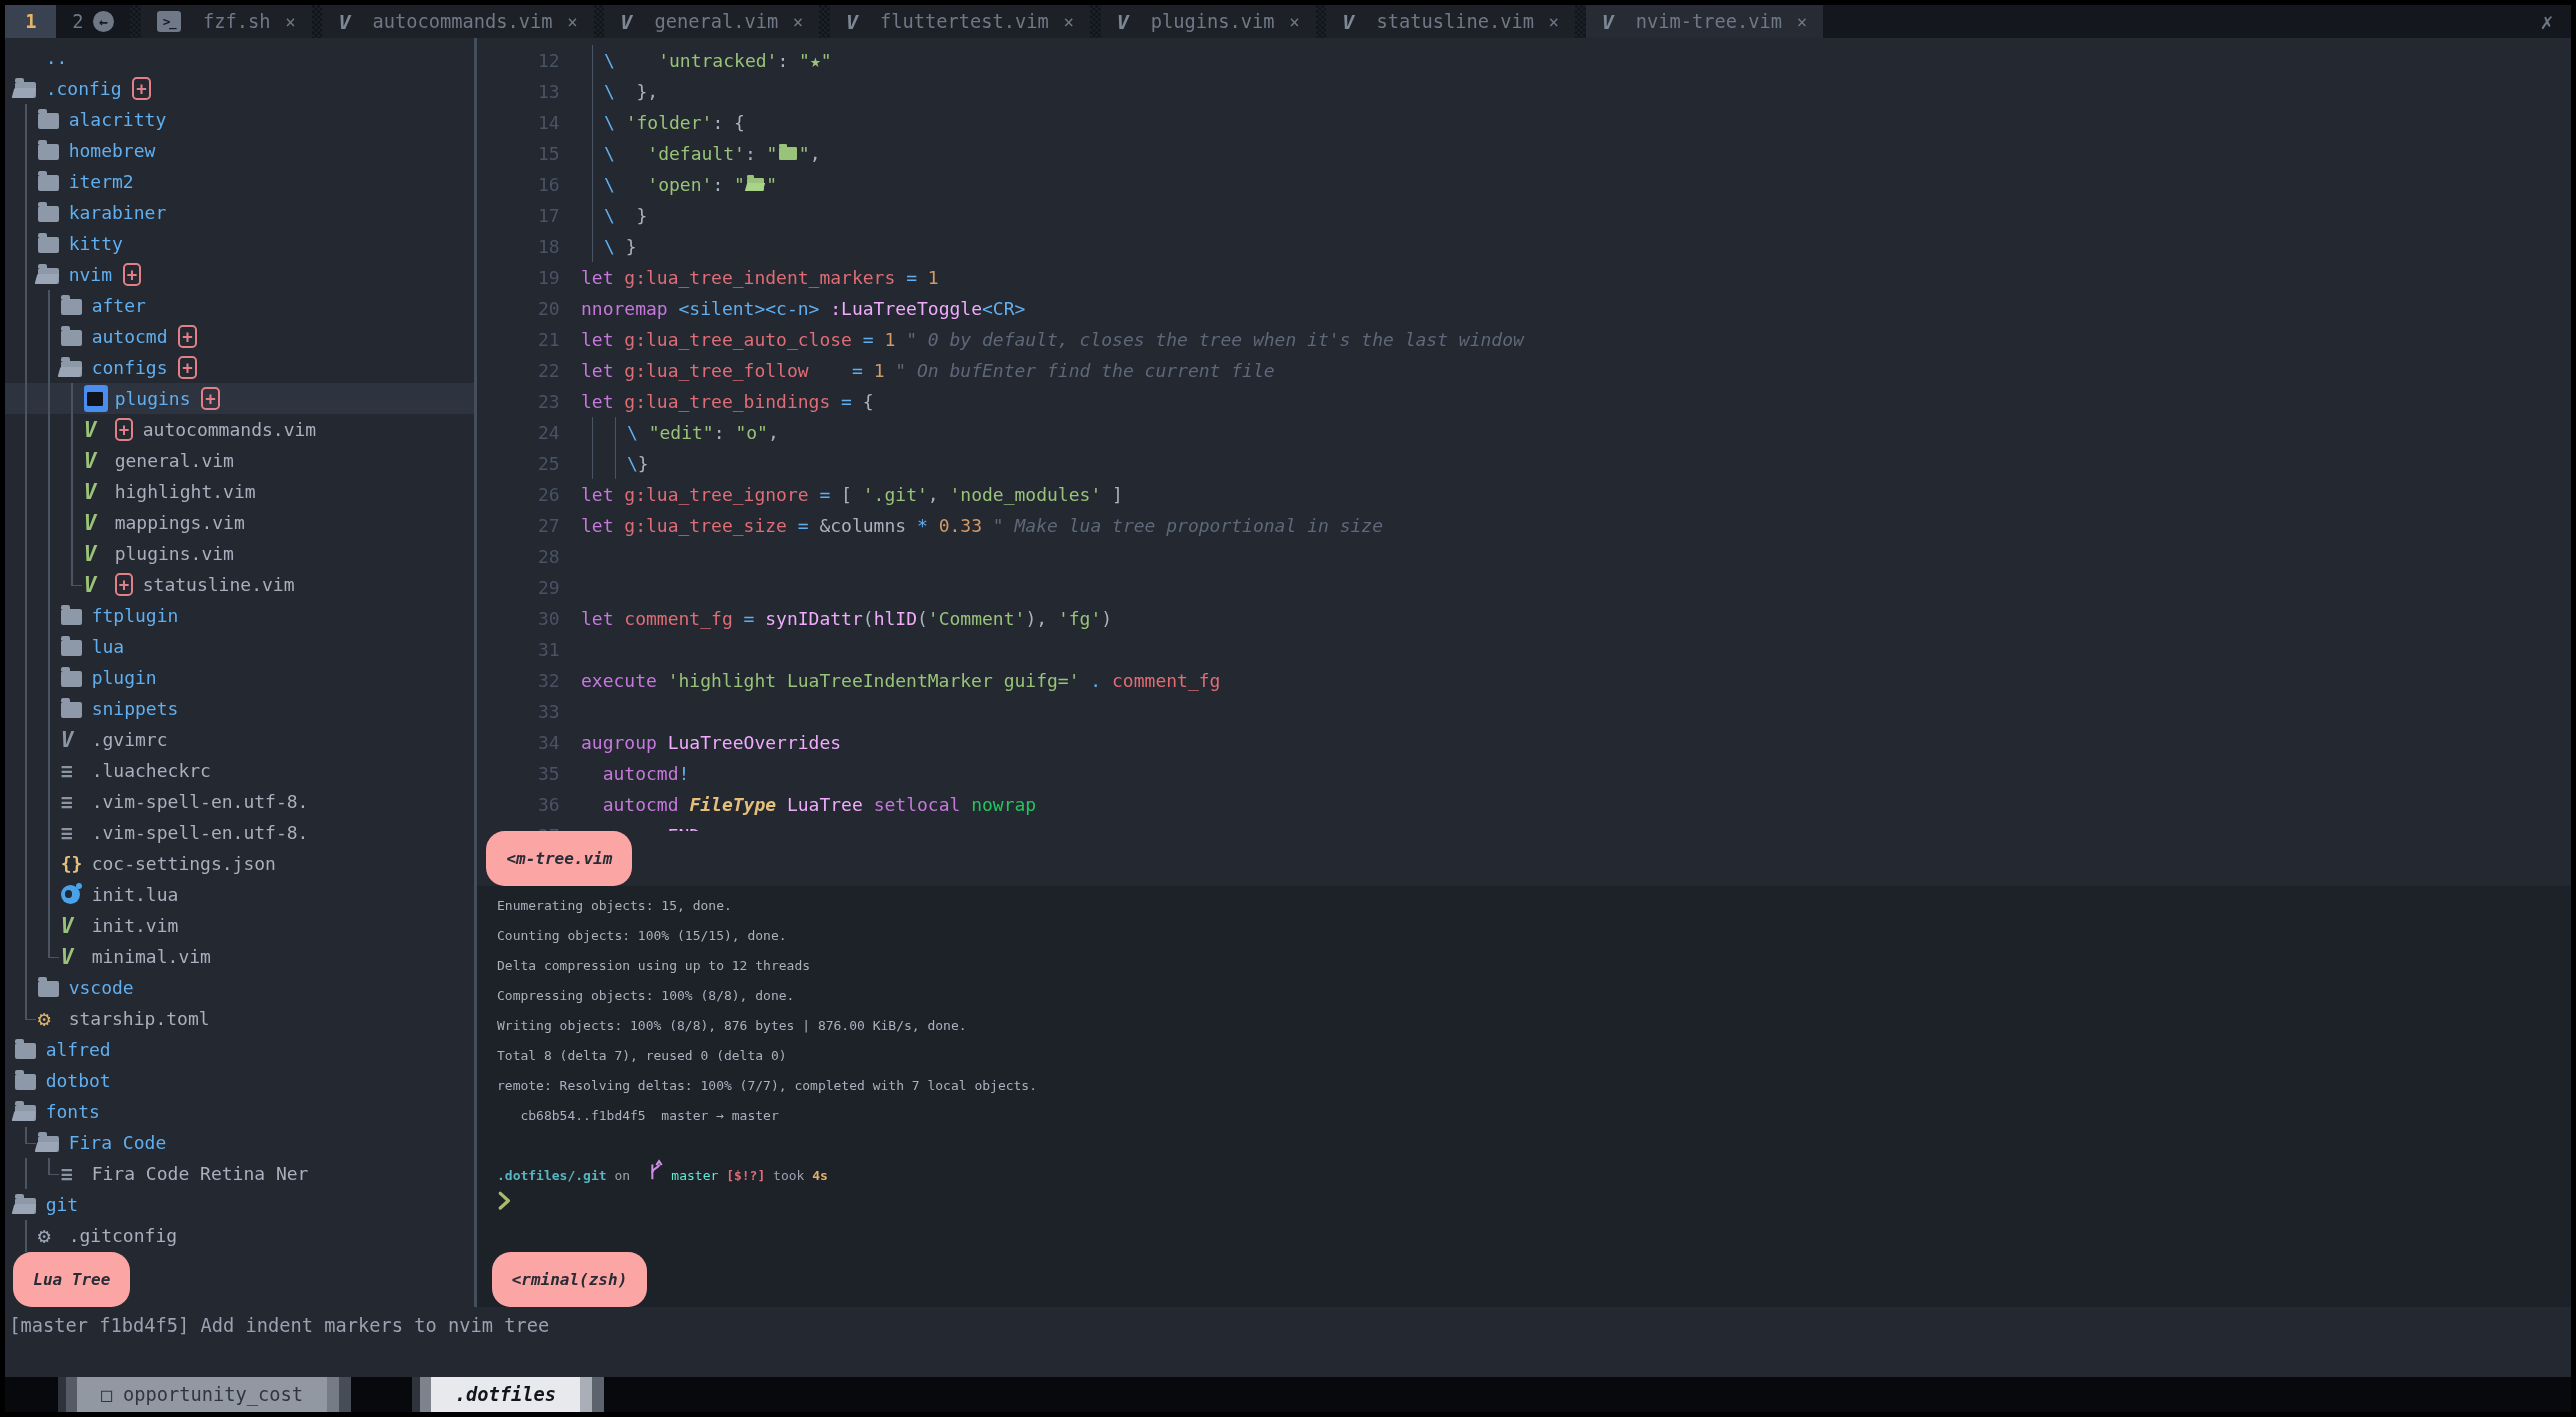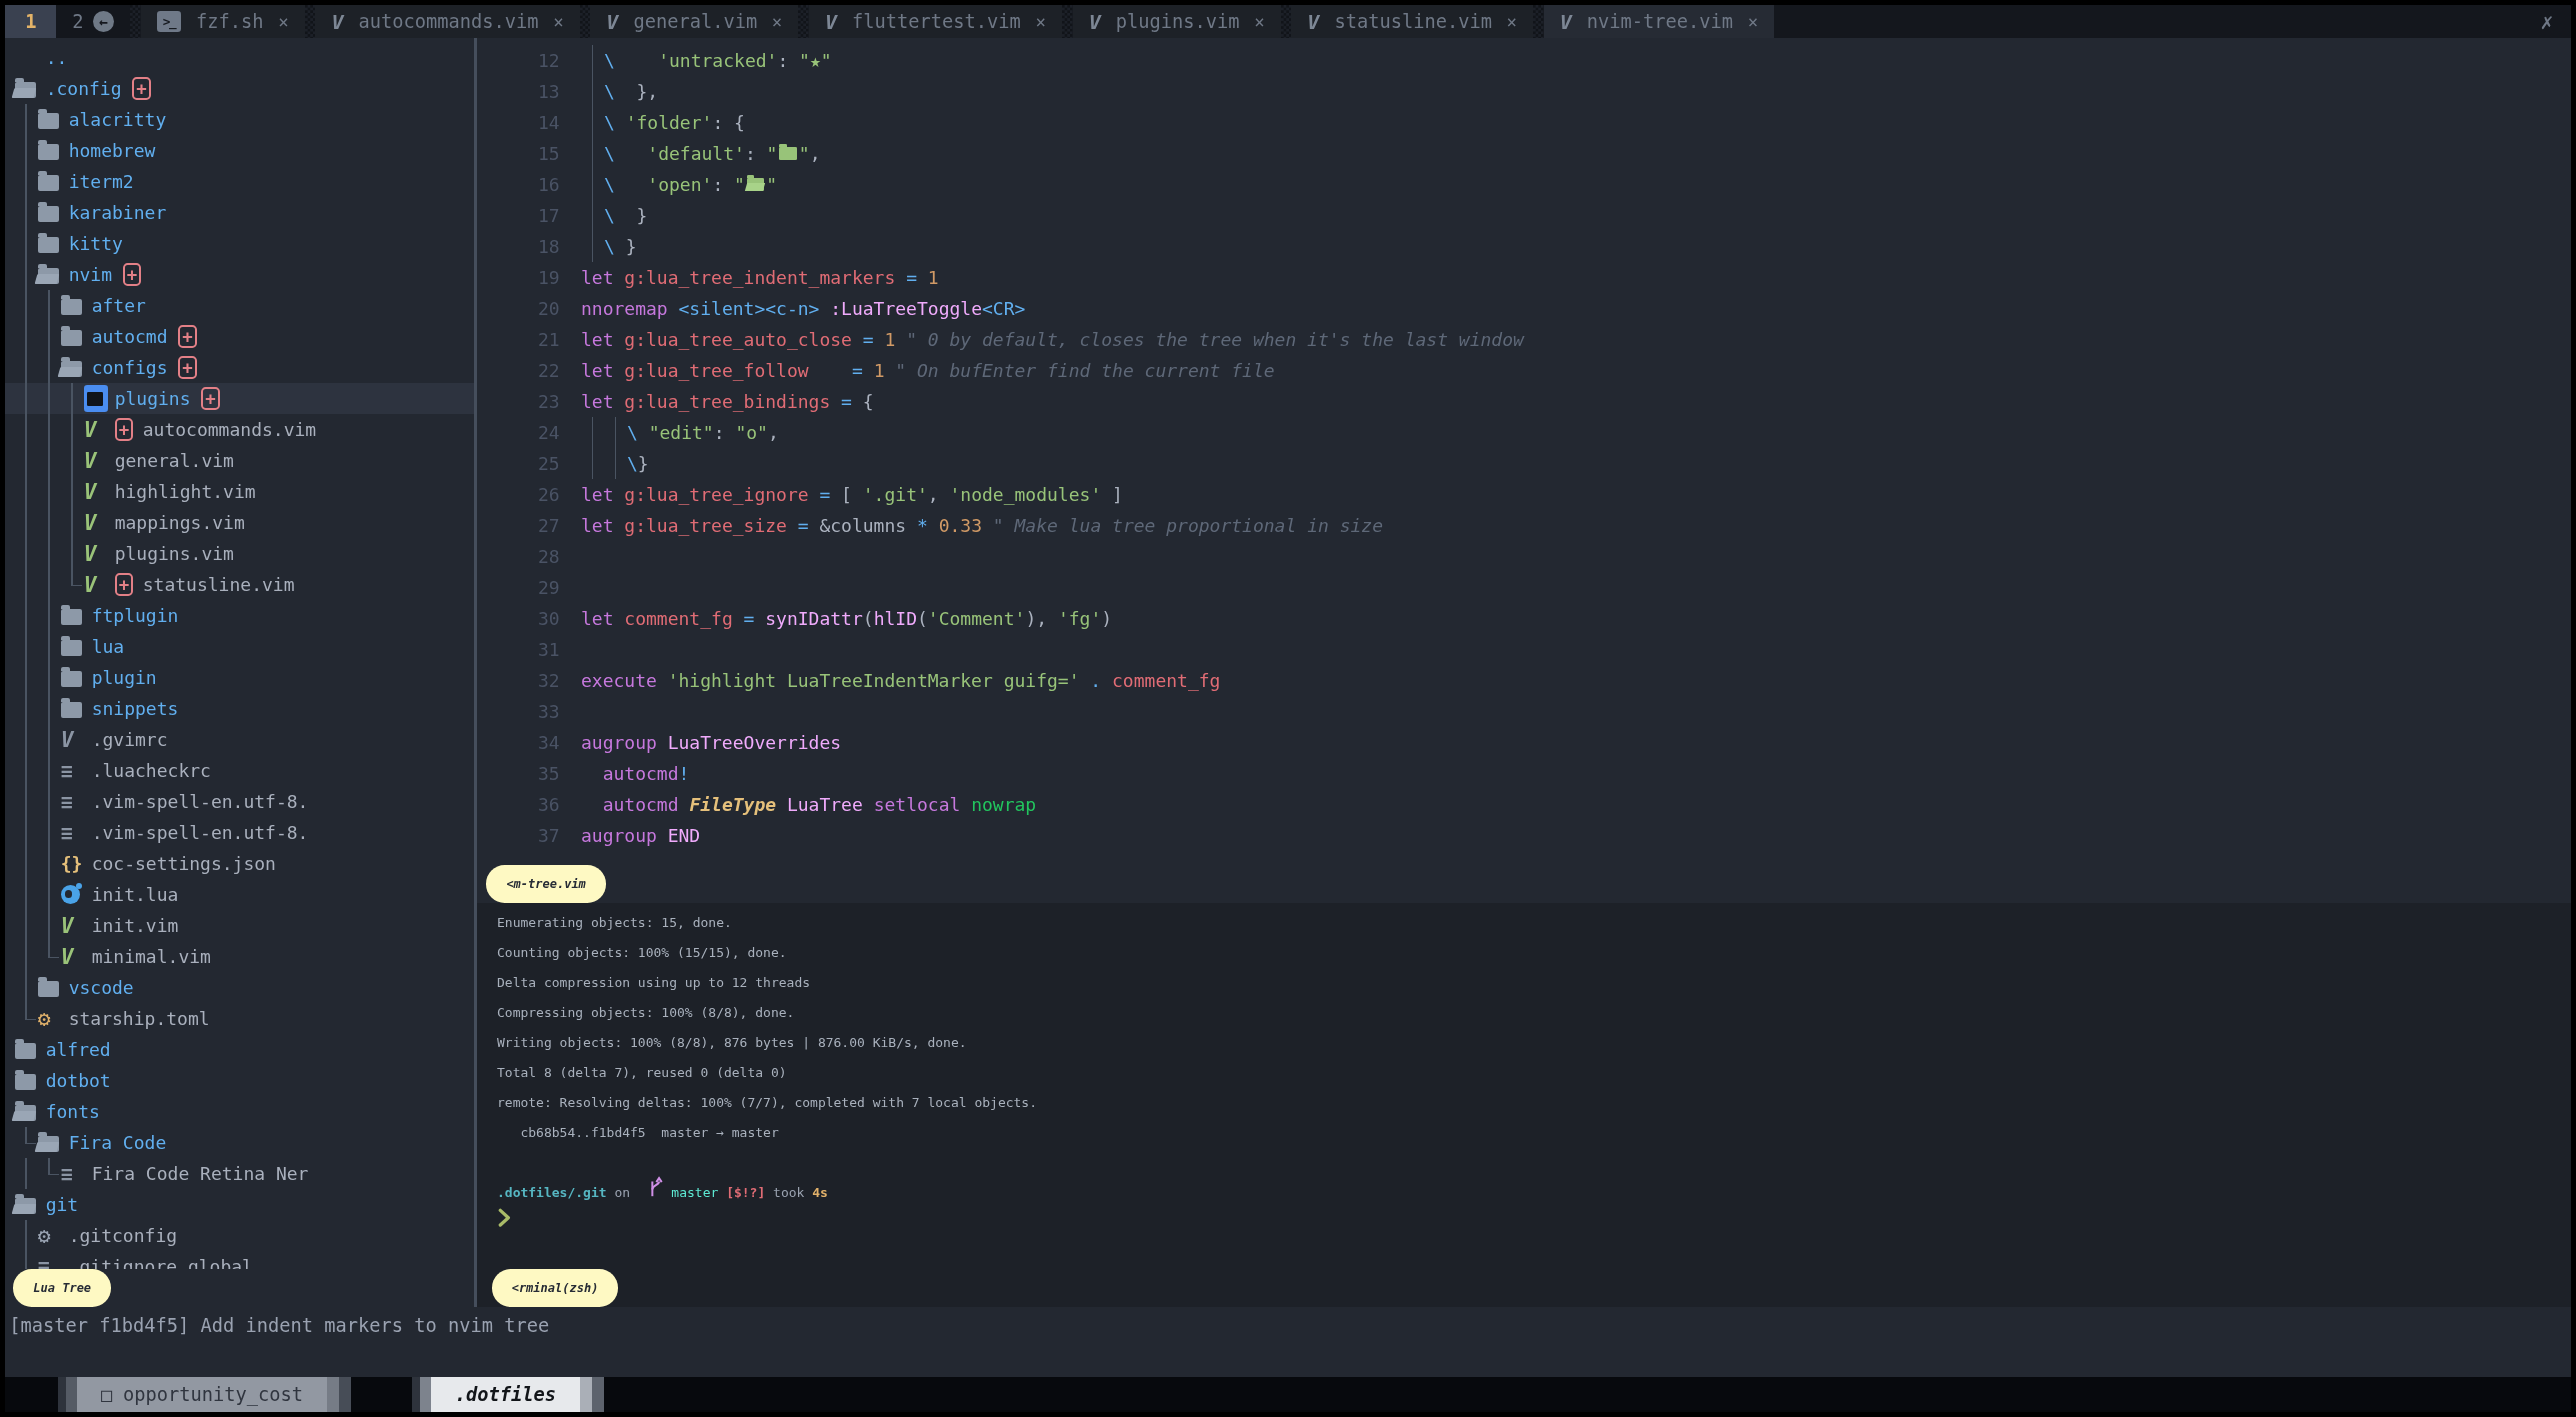--- a/index.html
+++ b/index.html
@@ -9,21 +9,21 @@
 
   
   .tabbar{display:flex;align-items:stretch;background:#14171d;height:33px;flex:0 0 33px;font-size:18.7px;color:#6f7886}
   .tabnum{width:51px;background:#3a4150;color:#e3b368;display:flex;align-items:center;justify-content:center;font-weight:bold}
   .tabnum2{display:flex;align-items:center;gap:9.4px;padding:0 16px}
   .circ{width:21.4px;height:21.4px;border-radius:50%;background:#6f7986;color:#14171d;display:inline-flex;align-items:center;justify-content:center;font-weight:bold;font-size:14.7px}
   .tab-sep{width:10.7px;background:repeating-conic-gradient(#1c2028 0% 25%,#111419 0% 50%) 0 0/5.3px 5.3px}
   .btab{display:flex;align-items:center;padding:0 16px;background:#1d2127;white-space:nowrap}
   .btab.active{background:#262b34}
   .btab .bx{color:#6f7886;margin-left:14.7px;font-size:17.4px}
-  .btab .lbl{margin-left:15px}
+  .btab .lbl{margin-left:22px}
   .vimI{color:#7d8795;font-weight:bold;font-style:italic;font-size:20px}
   .i-term{width:24px;height:21.4px;background:#6f7988;border-radius:3.3px;color:#161a20;font-weight:bold;font-size:12.7px;display:inline-flex;align-items:center;justify-content:center;letter-spacing:-1.3px}
   .closeall{margin-left:auto;align-self:center;padding:0 17.4px;color:#6f7886;font-size:21.4px;font-weight:bold}
 
   
   .mid{flex:1 1 auto;display:flex;min-height:0}
   .vsep{flex:0 0 2.7px;background:#454e5c}
   .tree{flex:0 0 469px;display:flex;flex-direction:column;background:#232831;overflow:hidden}
   .tree-list{flex:1 1 auto;overflow:hidden;padding-top:4px}
   .trow{display:flex;align-items:center;height:31px;padding-left:9.4px;font-size:18px;white-space:nowrap}
@@ -62,21 +62,21 @@
   .tok{display:inline}
   .pl{color:#abb2bf}.kw{color:#c678dd}.vr{color:#e06c75}.op{color:#61afef}
   .num{color:#d19a66}.str{color:#98c379}.cm{color:#5e6878;font-style:italic}
   .fn{color:#f0abfc}.ty{color:#e5c07b;font-style:italic;font-weight:bold}.at{color:#22c55e}
   .gd{display:inline-block;width:23px;height:31px;position:relative;vertical-align:top}
   .gd::before{content:"";position:absolute;left:10.7px;top:0;bottom:0;width:1.3px;background:#4a5462}
   .fglyph{display:inline-block;position:relative;width:17.4px;height:12.7px;background:#98c379;border-radius:1.3px;margin:0 2px}
   .fglyph::before{content:"";position:absolute;top:-3.3px;left:0;width:7.4px;height:3.3px;background:#98c379;border-radius:1.3px 1.3px 0 0}
   .fglyph.open::after{content:"";position:absolute;left:-1.3px;bottom:0;width:18px;height:8px;background:#a8d389;transform:skewX(-16deg)}
   .ed-status{flex:0 0 31px;background:#232831;display:flex;align-items:center;padding-left:9.4px}
-  .pill{background:#fef9c3;color:#272c35;font-weight:bold;font-style:italic;font-size:12px;padding:12px 20px;border-radius:18.7px;white-space:nowrap}
+  .pill{background:#fca5a5;color:#272c35;font-weight:bold;font-style:italic;font-size:16px;padding:18px 20px;border-radius:18.7px;white-space:nowrap}
   .term{flex:0 0 366px;background:#1d2128;padding-top:5.3px;overflow:hidden;font-size:13px}
   .tline{height:30px;line-height:30px;color:#a9b1bd;padding-left:20px;white-space:pre;display:flex;align-items:center}
   .p-path{color:#56b6c2;font-weight:bold}
   .p-plain{color:#9aa2b0}
   .p-branch{color:#5eead4;font-weight:normal}
   .p-status{color:#e06c75;font-weight:bold}
   .p-dur{color:#e0b06a;font-weight:bold}
   .bsvg{margin:0 6.7px 0 9.4px}
   .term-status{flex:0 0 35px;background:#1d2128;display:flex;align-items:flex-start;padding-left:14.7px}
 

